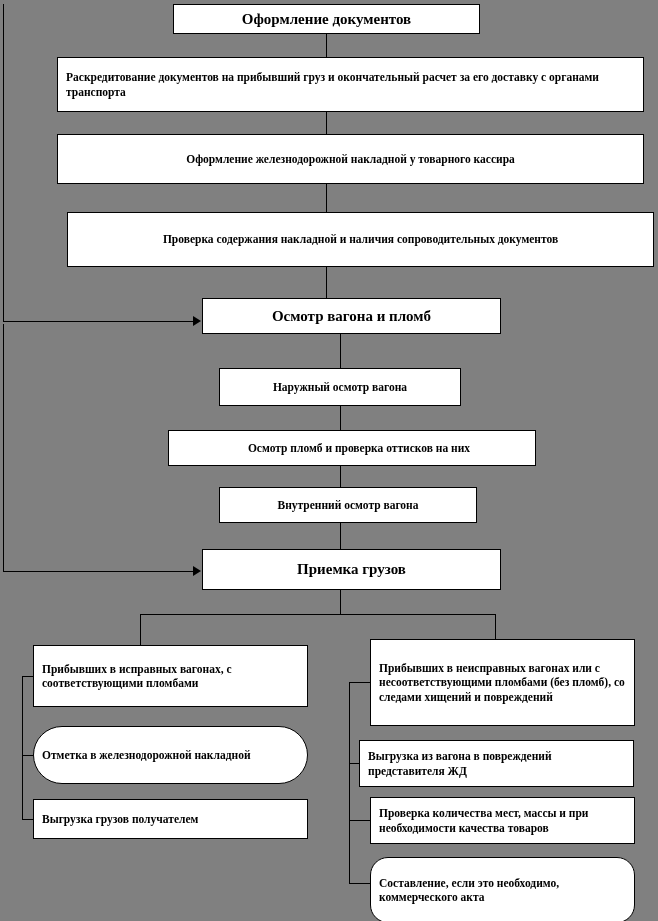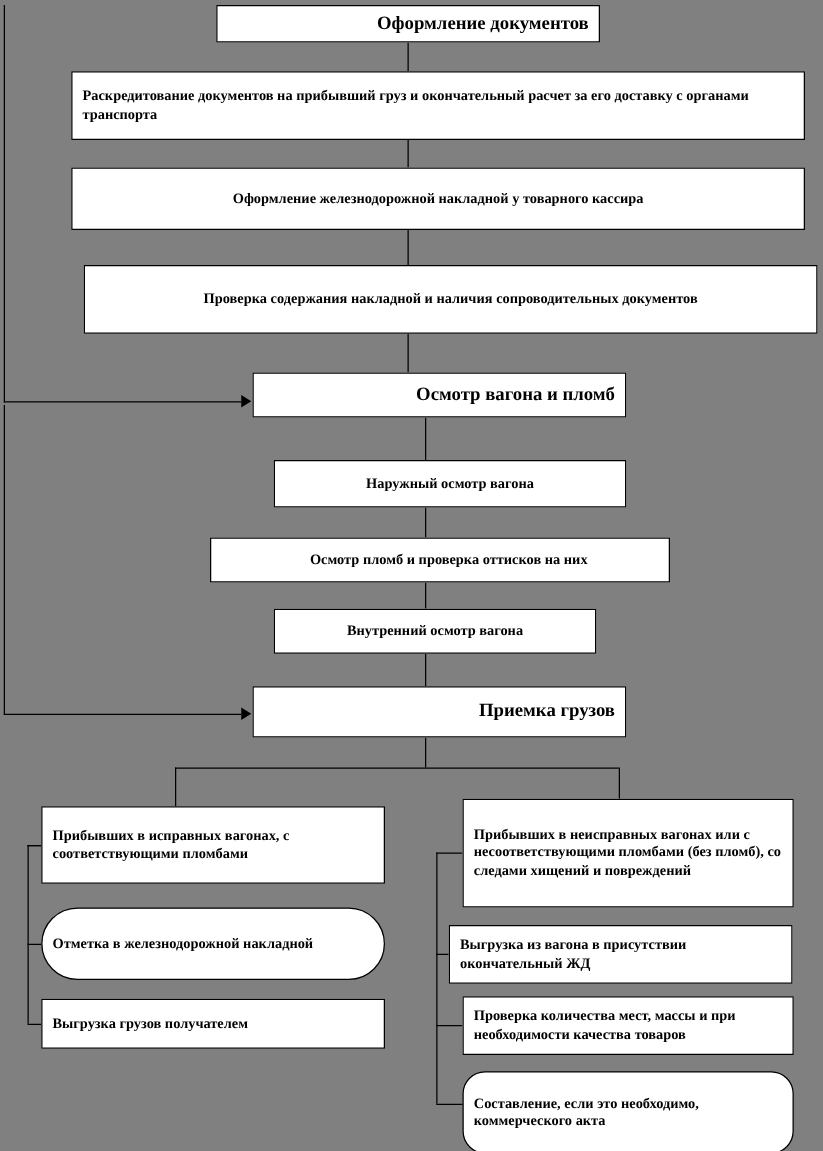--- a/index.html
+++ b/index.html
@@ -29,21 +29,21 @@
     align-items: center;
     color: #000000;
   }
   .node .txt {
     display: block;
     width: 100%;
     padding: 0 8px;
     line-height: 1.25;
   }
   .title-node .txt {
-    text-align: right;
+    text-align: center;
     font-weight: bold;
     font-size: 15px;
   }
   .body-node .txt {
     text-align: left;
     font-weight: bold;
     font-size: 11.5px;
   }
   .center-node .txt {
     text-align: center;
@@ -117,21 +117,21 @@
   </div>
 
   <div class="node center-node" style="left:67px; top:212px; width:587px; height:55px;">
     <span class="txt">Проверка содержания накладной и наличия сопроводительных документов</span>
   </div>
 
   <div class="node title-node" style="left:202px; top:298px; width:299px; height:36px;">
     <span class="txt">Осмотр вагона и пломб</span>
   </div>
 
-  <div class="node center-node" style="left:219px; top:368px; width:282px; height:38px;">
+  <div class="node center-node" style="left:219px; top:368px; width:242px; height:38px;">
     <span class="txt">Наружный осмотр вагона</span>
   </div>
 
   <div class="node center-node" style="left:168px; top:430px; width:368px; height:36px;padding-left:14px;">
     <span class="txt">Осмотр пломб и проверка оттисков на них</span>
   </div>
 
   <div class="node center-node" style="left:219px; top:487px; width:258px; height:36px;">
     <span class="txt">Внутренний осмотр вагона</span>
   </div>
@@ -150,21 +150,21 @@
 
   <div class="node body-node" style="left:33px; top:799px; width:275px; height:40px;">
     <span class="txt">Выгрузка грузов получателем</span>
   </div>
 
   <div class="node body-node" style="left:370px; top:639px; width:265px; height:87px;">
     <span class="txt">Прибывших в неисправных вагонах или с несоответствующими пломбами (без пломб), со следами хищений и повреждений</span>
   </div>
 
   <div class="node body-node" style="left:359px; top:740px; width:275px; height:47px;">
-    <span class="txt">Выгрузка  из вагона в присутствии окончательный ЖД</span>
+    <span class="txt">Выгрузка  из вагона в повреждений представителя ЖД</span>
   </div>
 
   <div class="node body-node" style="left:370px; top:797px; width:265px; height:47px;">
     <span class="txt">Проверка количества мест, массы и при необходимости качества товаров</span>
   </div>
 
   <div class="node body-node" style="left:370px; top:857px; width:265px; height:66px;border-radius:18px;">
     <span class="txt">Составление, если это необходимо, коммерческого акта</span>
   </div>
 

